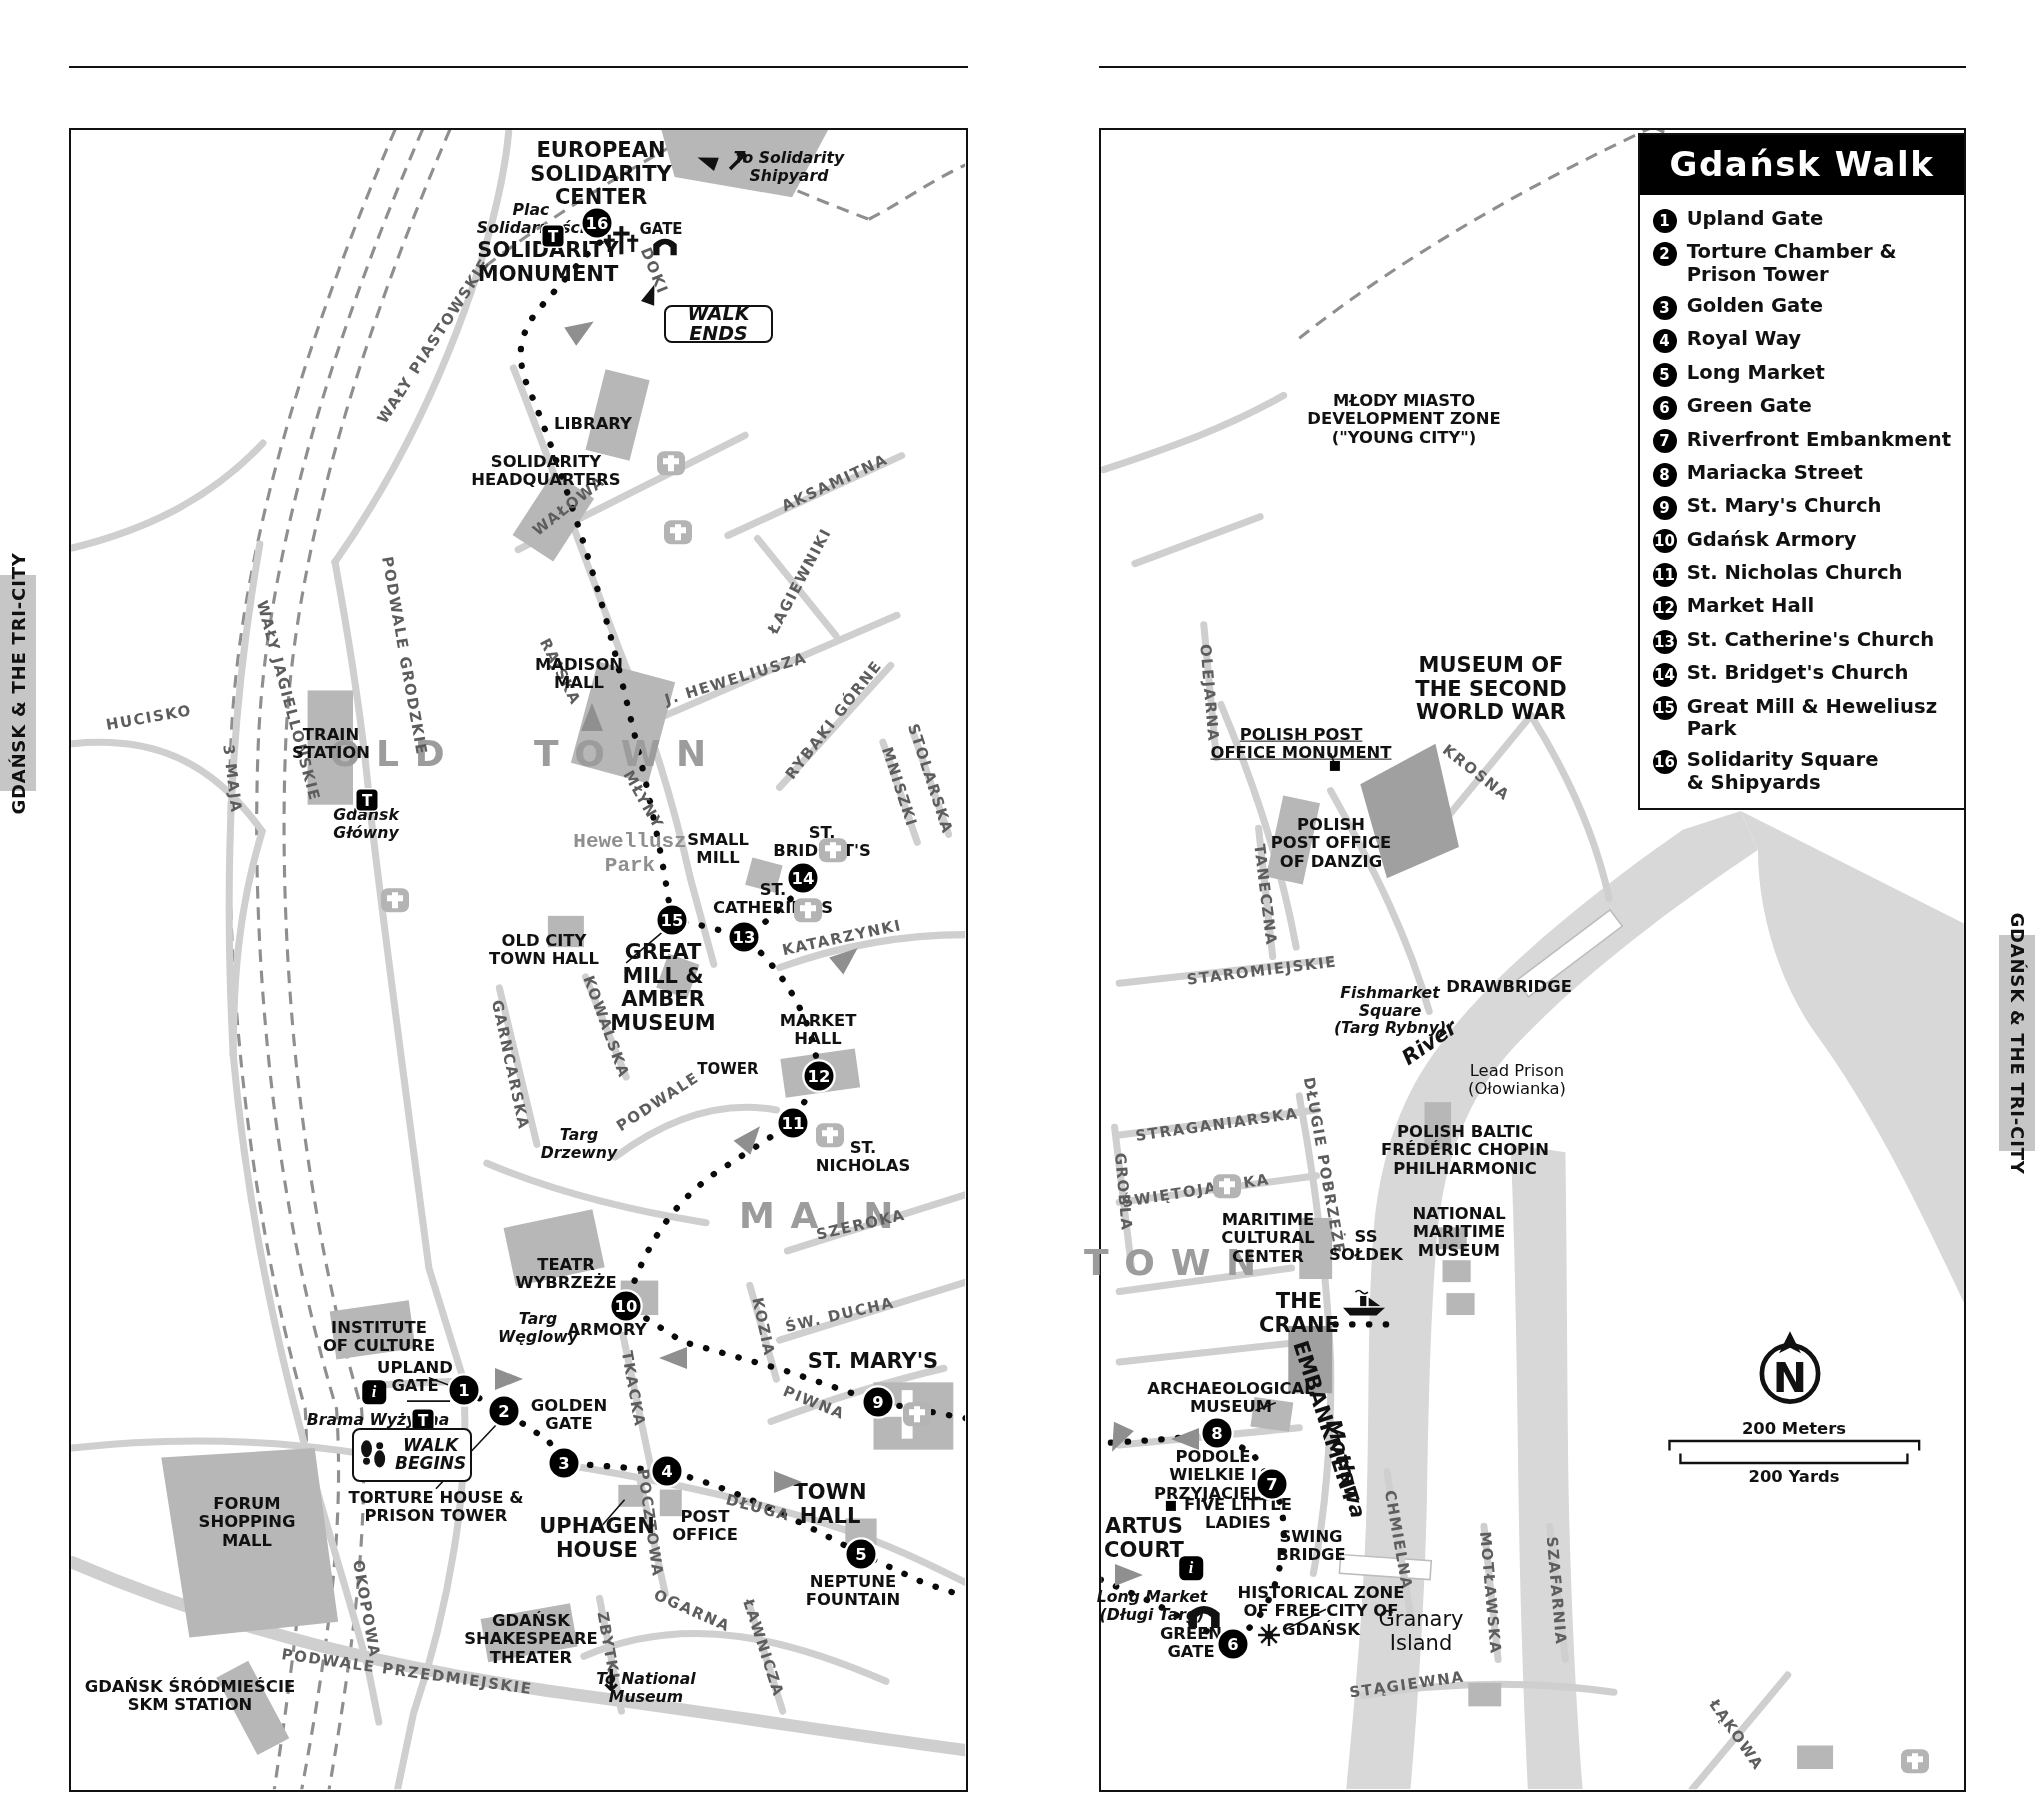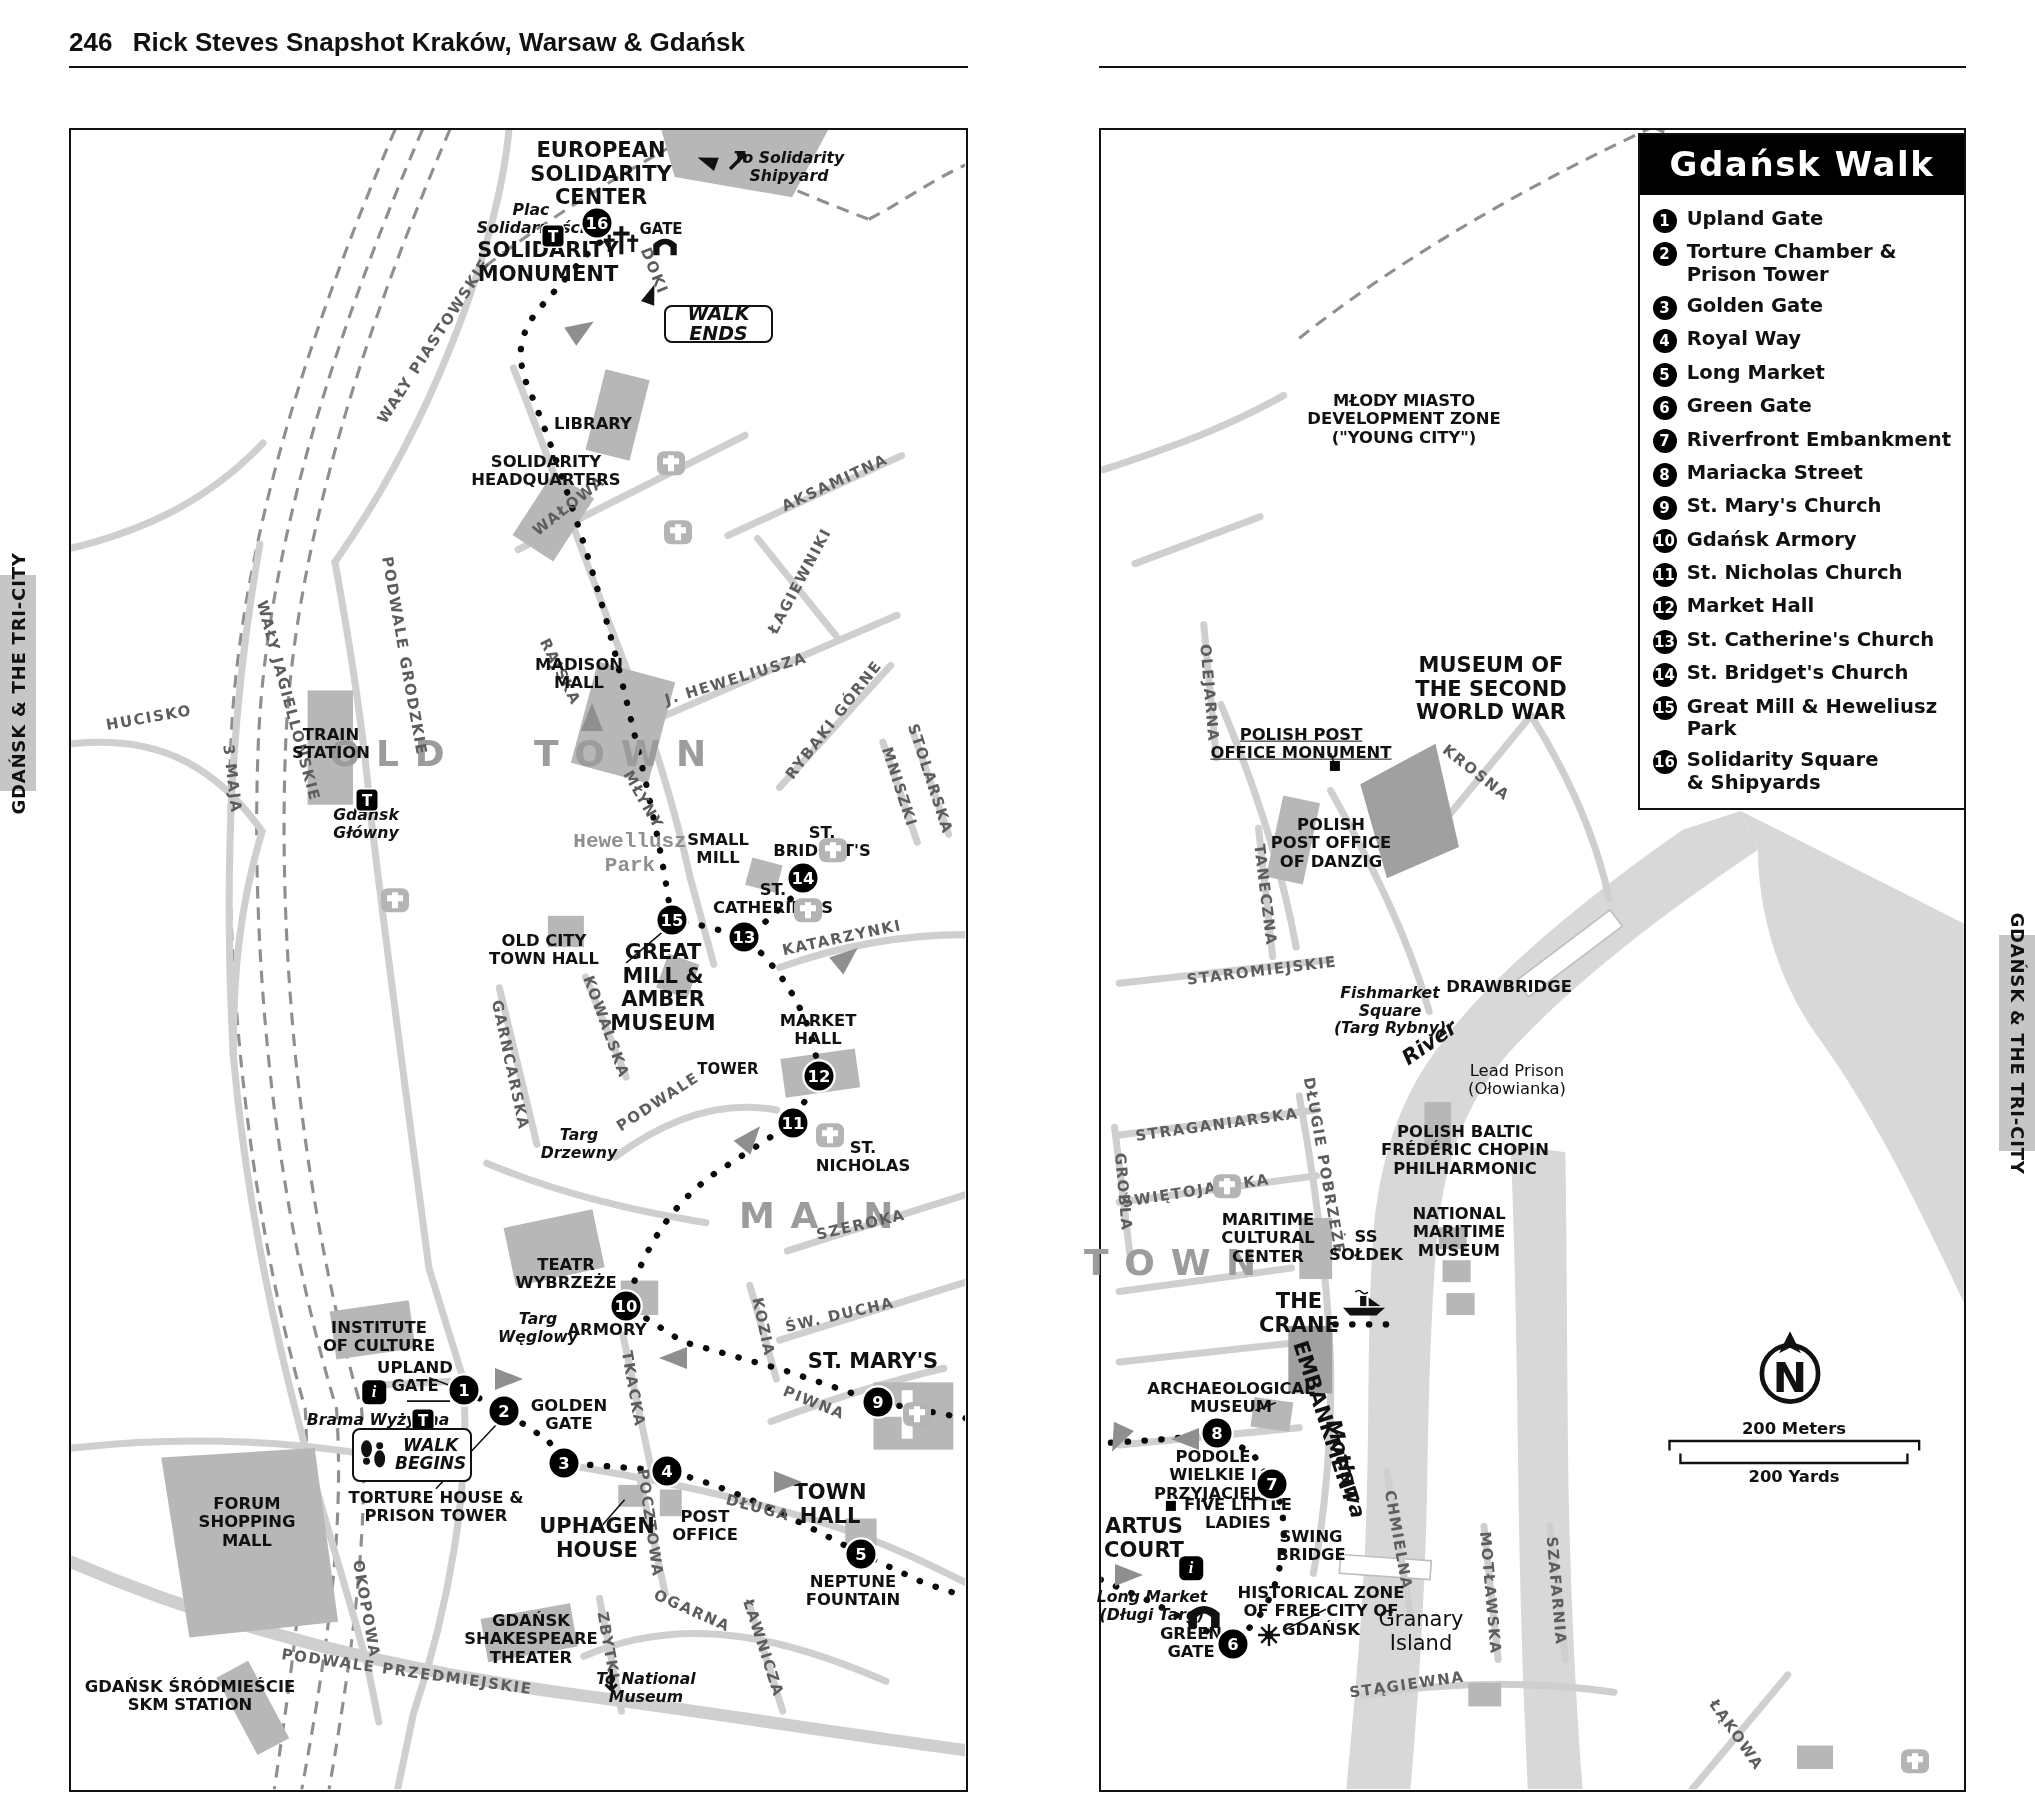--- a/index.html
+++ b/index.html
@@ -71,23 +71,20 @@
              font-size:15px;display:flex;align-items:center;justify-content:center;margin-top:0.8px;}
   .leg-label{font-weight:700;font-size:19.6px;line-height:1.15;white-space:pre-line;color:#111;}
   
   .scale-lbl{position:absolute;transform:translate(-50%,-50%);font-weight:700;font-size:16.4px;color:#111;white-space:nowrap;}
 </style>
 </head>
 <body>
 
 <div id="canvas">
 
-  <div class="hdr" style="left:69px;">
-    <span class="pnum">246</span><span class="sp"></span><span>Rick Steves Snapshot Kraków, Warsaw &amp; Gdańsk</span>
-  </div>
   <div class="rule" style="left:69px;top:66px;width:899px;"></div>
   <div class="rule" style="left:1099px;top:66px;width:867px;"></div>
 
   <div class="vtab left" style="left:0;top:575px;">
       <span>GDAŃSK &amp; THE TRI-CITY</span>
     </div>
   <div class="vtab right" style="left:1999px;top:935px;">
       <span>GDAŃSK &amp; THE TRI-CITY</span>
     </div>
 

